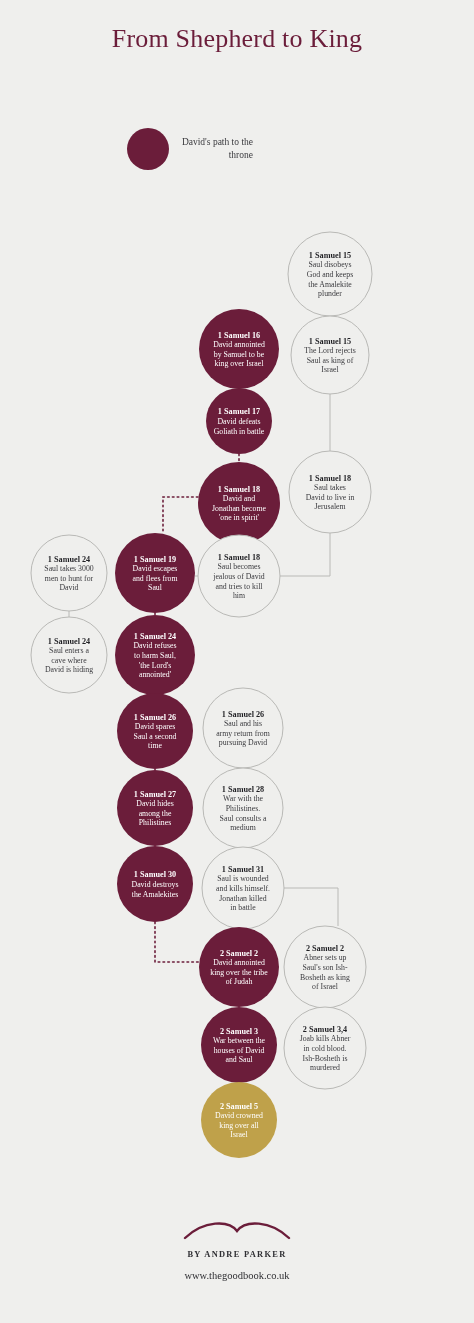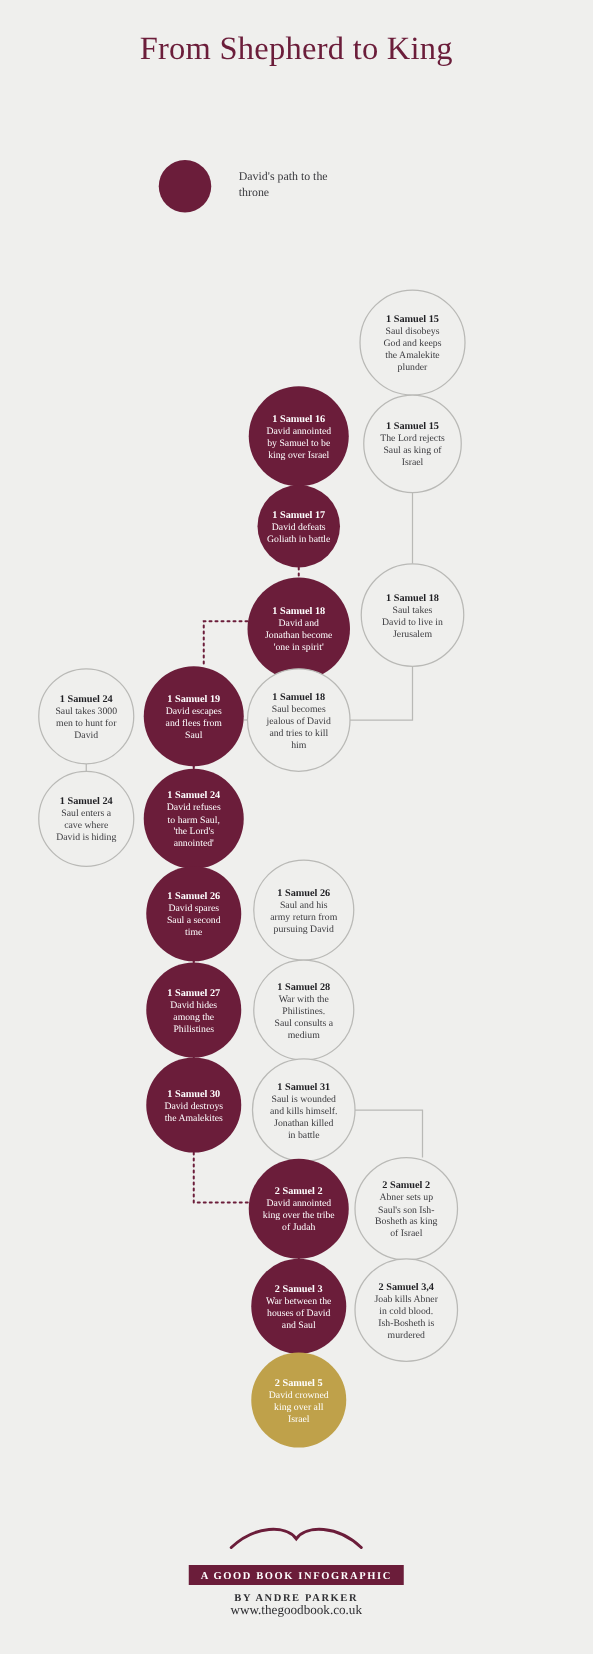--- a/index.html
+++ b/index.html
@@ -26,22 +26,22 @@
 
   
   .legend{
     position:absolute;left:0;top:128px;width:474px;height:70px;
   }
   .legend-item{position:absolute;display:flex;align-items:center;}
   .legend-swatch{width:42px;height:42px;border-radius:50%;flex:none;}
   .legend-swatch.filled{background:#6b1d3a;}
   .legend-swatch.hollow{background:transparent;border:1px solid #b9b9b6;box-sizing:border-box;}
   .legend-text{
-    margin-left:22px;font-size:9.5px;line-height:1.35;color:#3a3a3e;
-    font-family:"Liberation Serif", serif;width:78px;
+    margin-left:6px;font-size:9.5px;line-height:1.35;color:#3a3a3e;
+    font-family:"Liberation Serif", serif;width:78px;text-align:right;
   }
   #legend-david{left:127px;top:0;}
   #legend-saul{left:243px;top:0;}
 
   
   #timeline{position:absolute;left:0;top:0;width:474px;height:1323px;}
   .node-text{font-family:"Liberation Serif", serif;}
   .node-ref{font-size:8.2px;font-weight:bold;}
   .node-body{font-size:7.8px;}
   .david .node-ref,.david .node-body{fill:#ffffff;}
@@ -62,21 +62,21 @@
   .badge{
     display:inline-block;background:#6b1d3a;color:#fff;
     font-family:"Liberation Serif", serif;font-size:8.4px;font-weight:bold;
     letter-spacing:1.3px;padding:4px 10px 3px 10px;
   }
   .byline{
     margin-top:6px;font-family:"Liberation Serif", serif;font-size:8.4px;
     font-weight:bold;letter-spacing:1.3px;color:#2f2f33;
   }
   .weburl{
-    font-family:"Liberation Serif", serif;font-size:10.5px;
+    margin-top:11px;font-family:"Liberation Serif", serif;font-size:10.5px;
     color:#2f2f33;
   }
 </style>
 </head>
 <body>
 
 <div id="stage">
 
   <div class="header">
     <h1 class="title">From Shepherd to King</h1>
@@ -271,18 +271,17 @@
           <text x="239" y="1127.7999999999997" text-anchor="middle" class="node-text node-body">king over all</text>
           <text x="239" y="1137.3999999999996" text-anchor="middle" class="node-text node-body">Israel</text>
         </g>
       </g>
   </svg>
 
   <div class="footer">
     <svg class="logo-mark" width="110" height="26" viewBox="0 0 110 26">
       <path d="M3,20 C22,2 47,2 55,13 C63,2 88,2 107,20" fill="none" stroke="#6b1d3a" stroke-width="2.4" stroke-linecap="round"></path>
     </svg>
-    <span class="badge">A GOOD BOOK INFOGRAPHIC</span>
     <div class="byline">BY ANDRE PARKER</div>
     <div class="weburl">www.thegoodbook.co.uk</div>
   </div>
 
 </div>
 
 </body></html>

